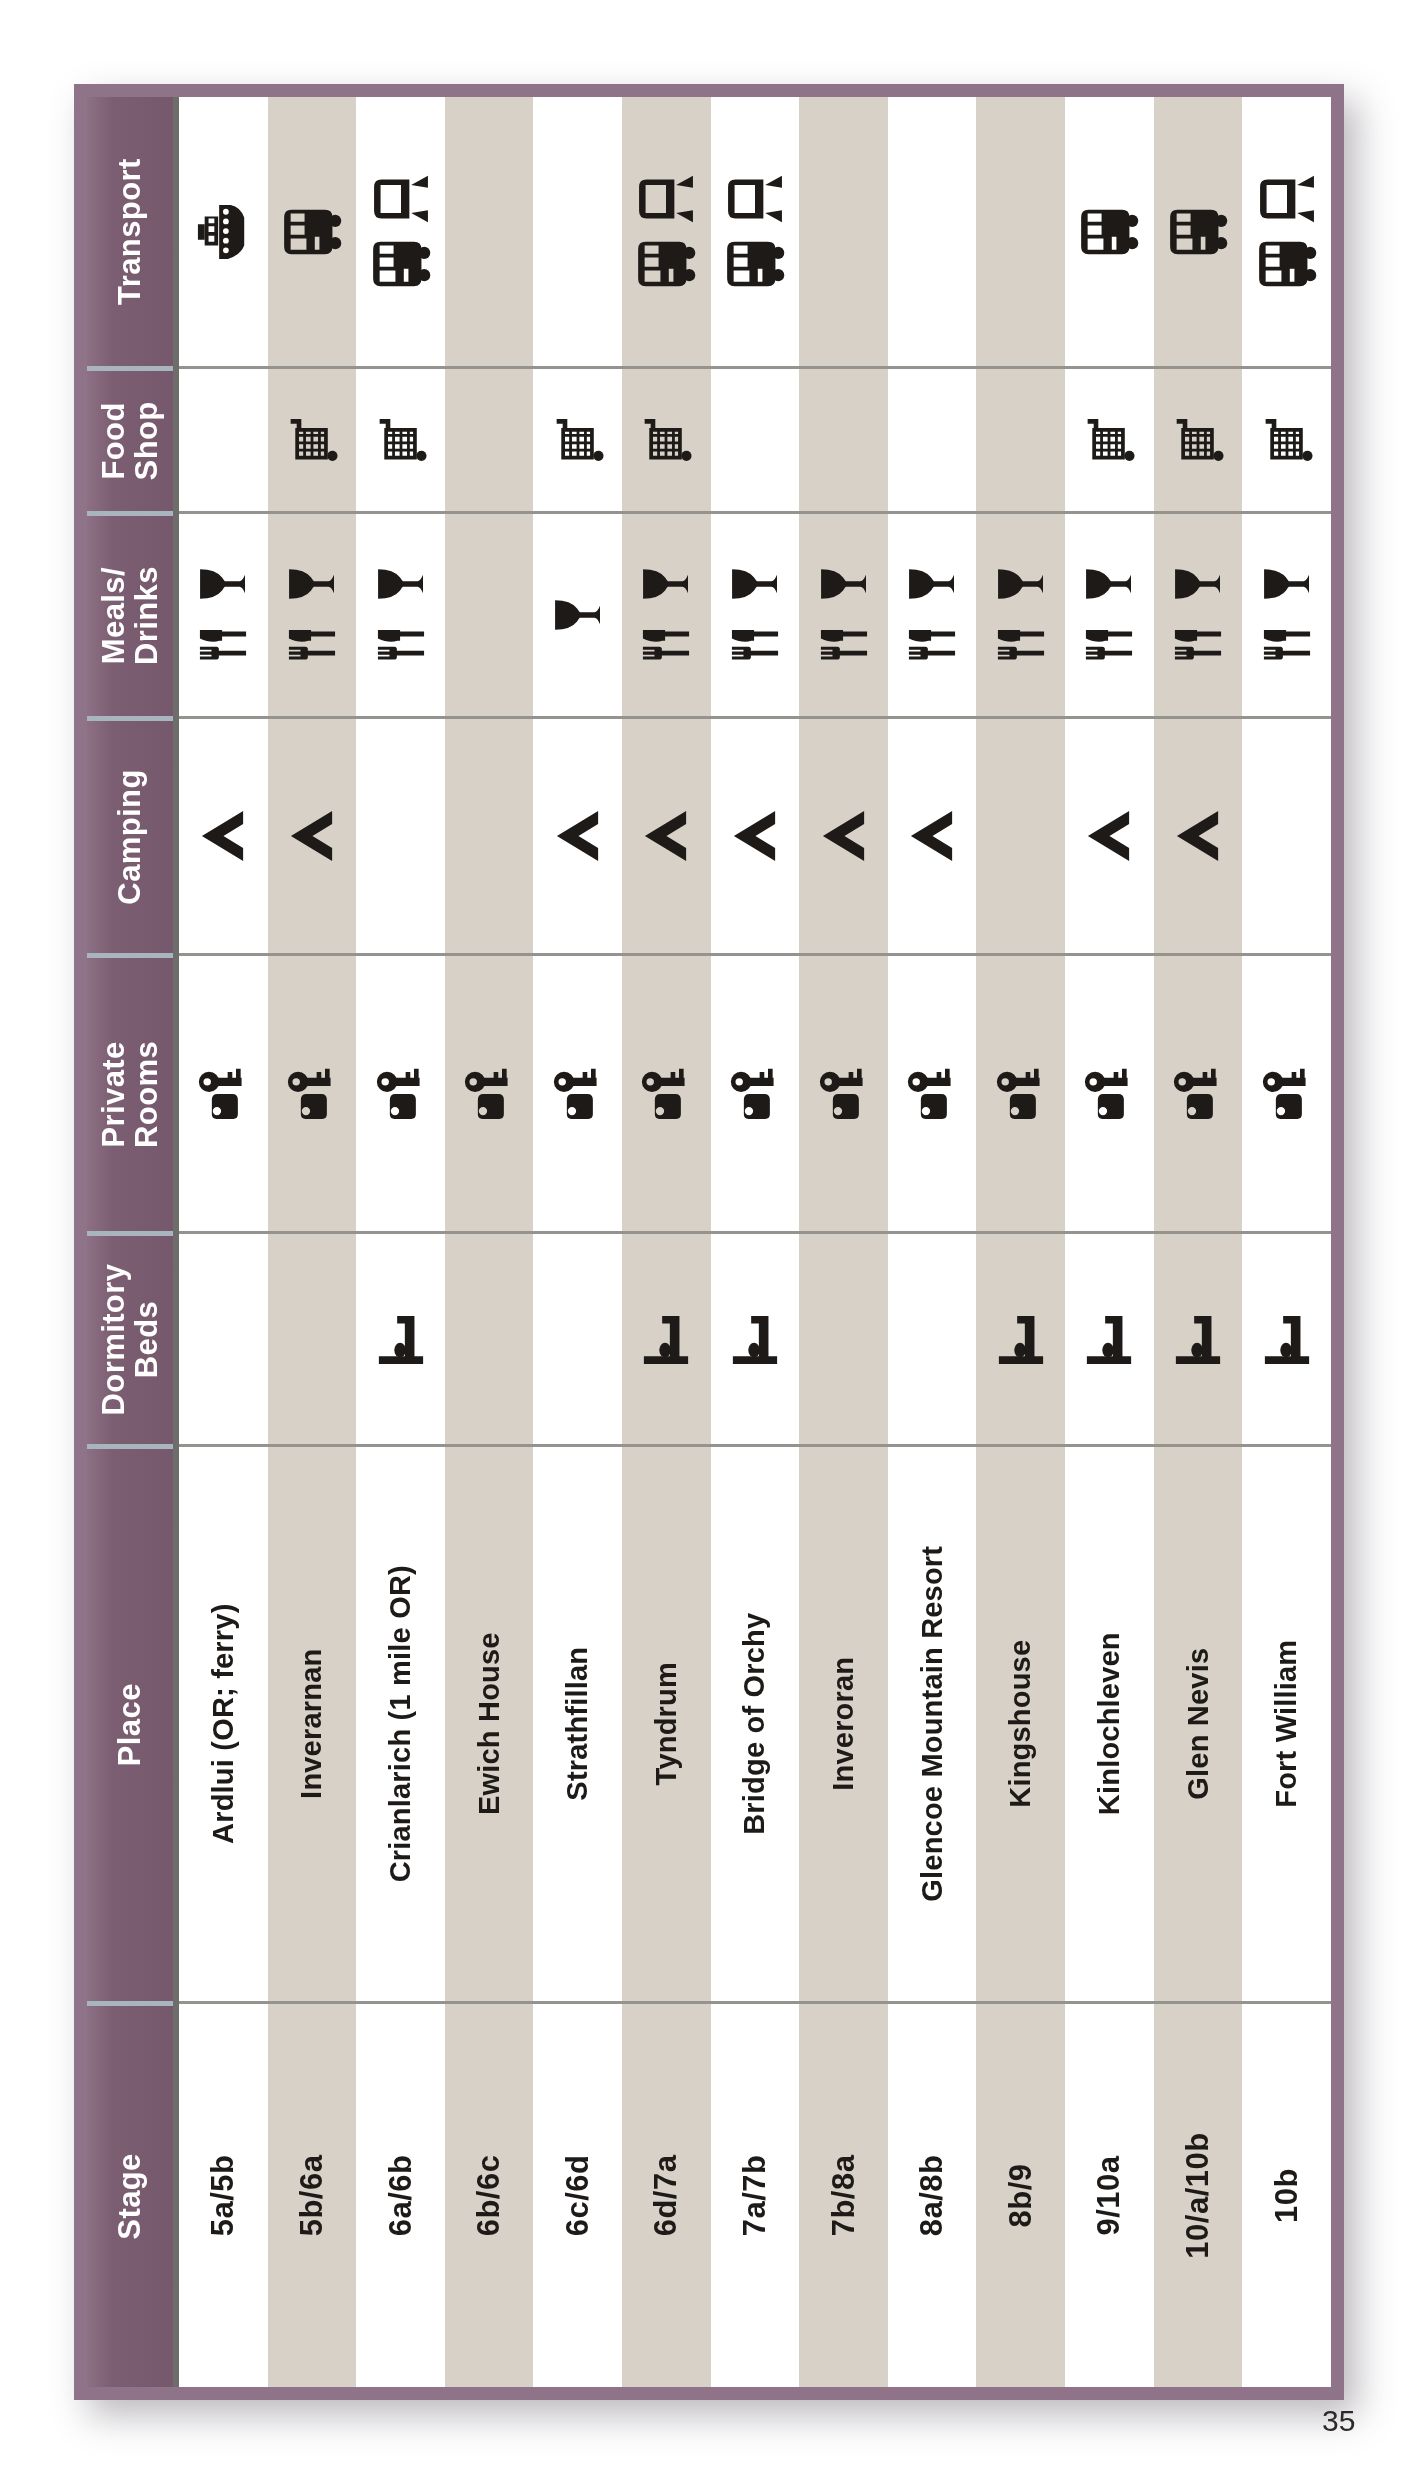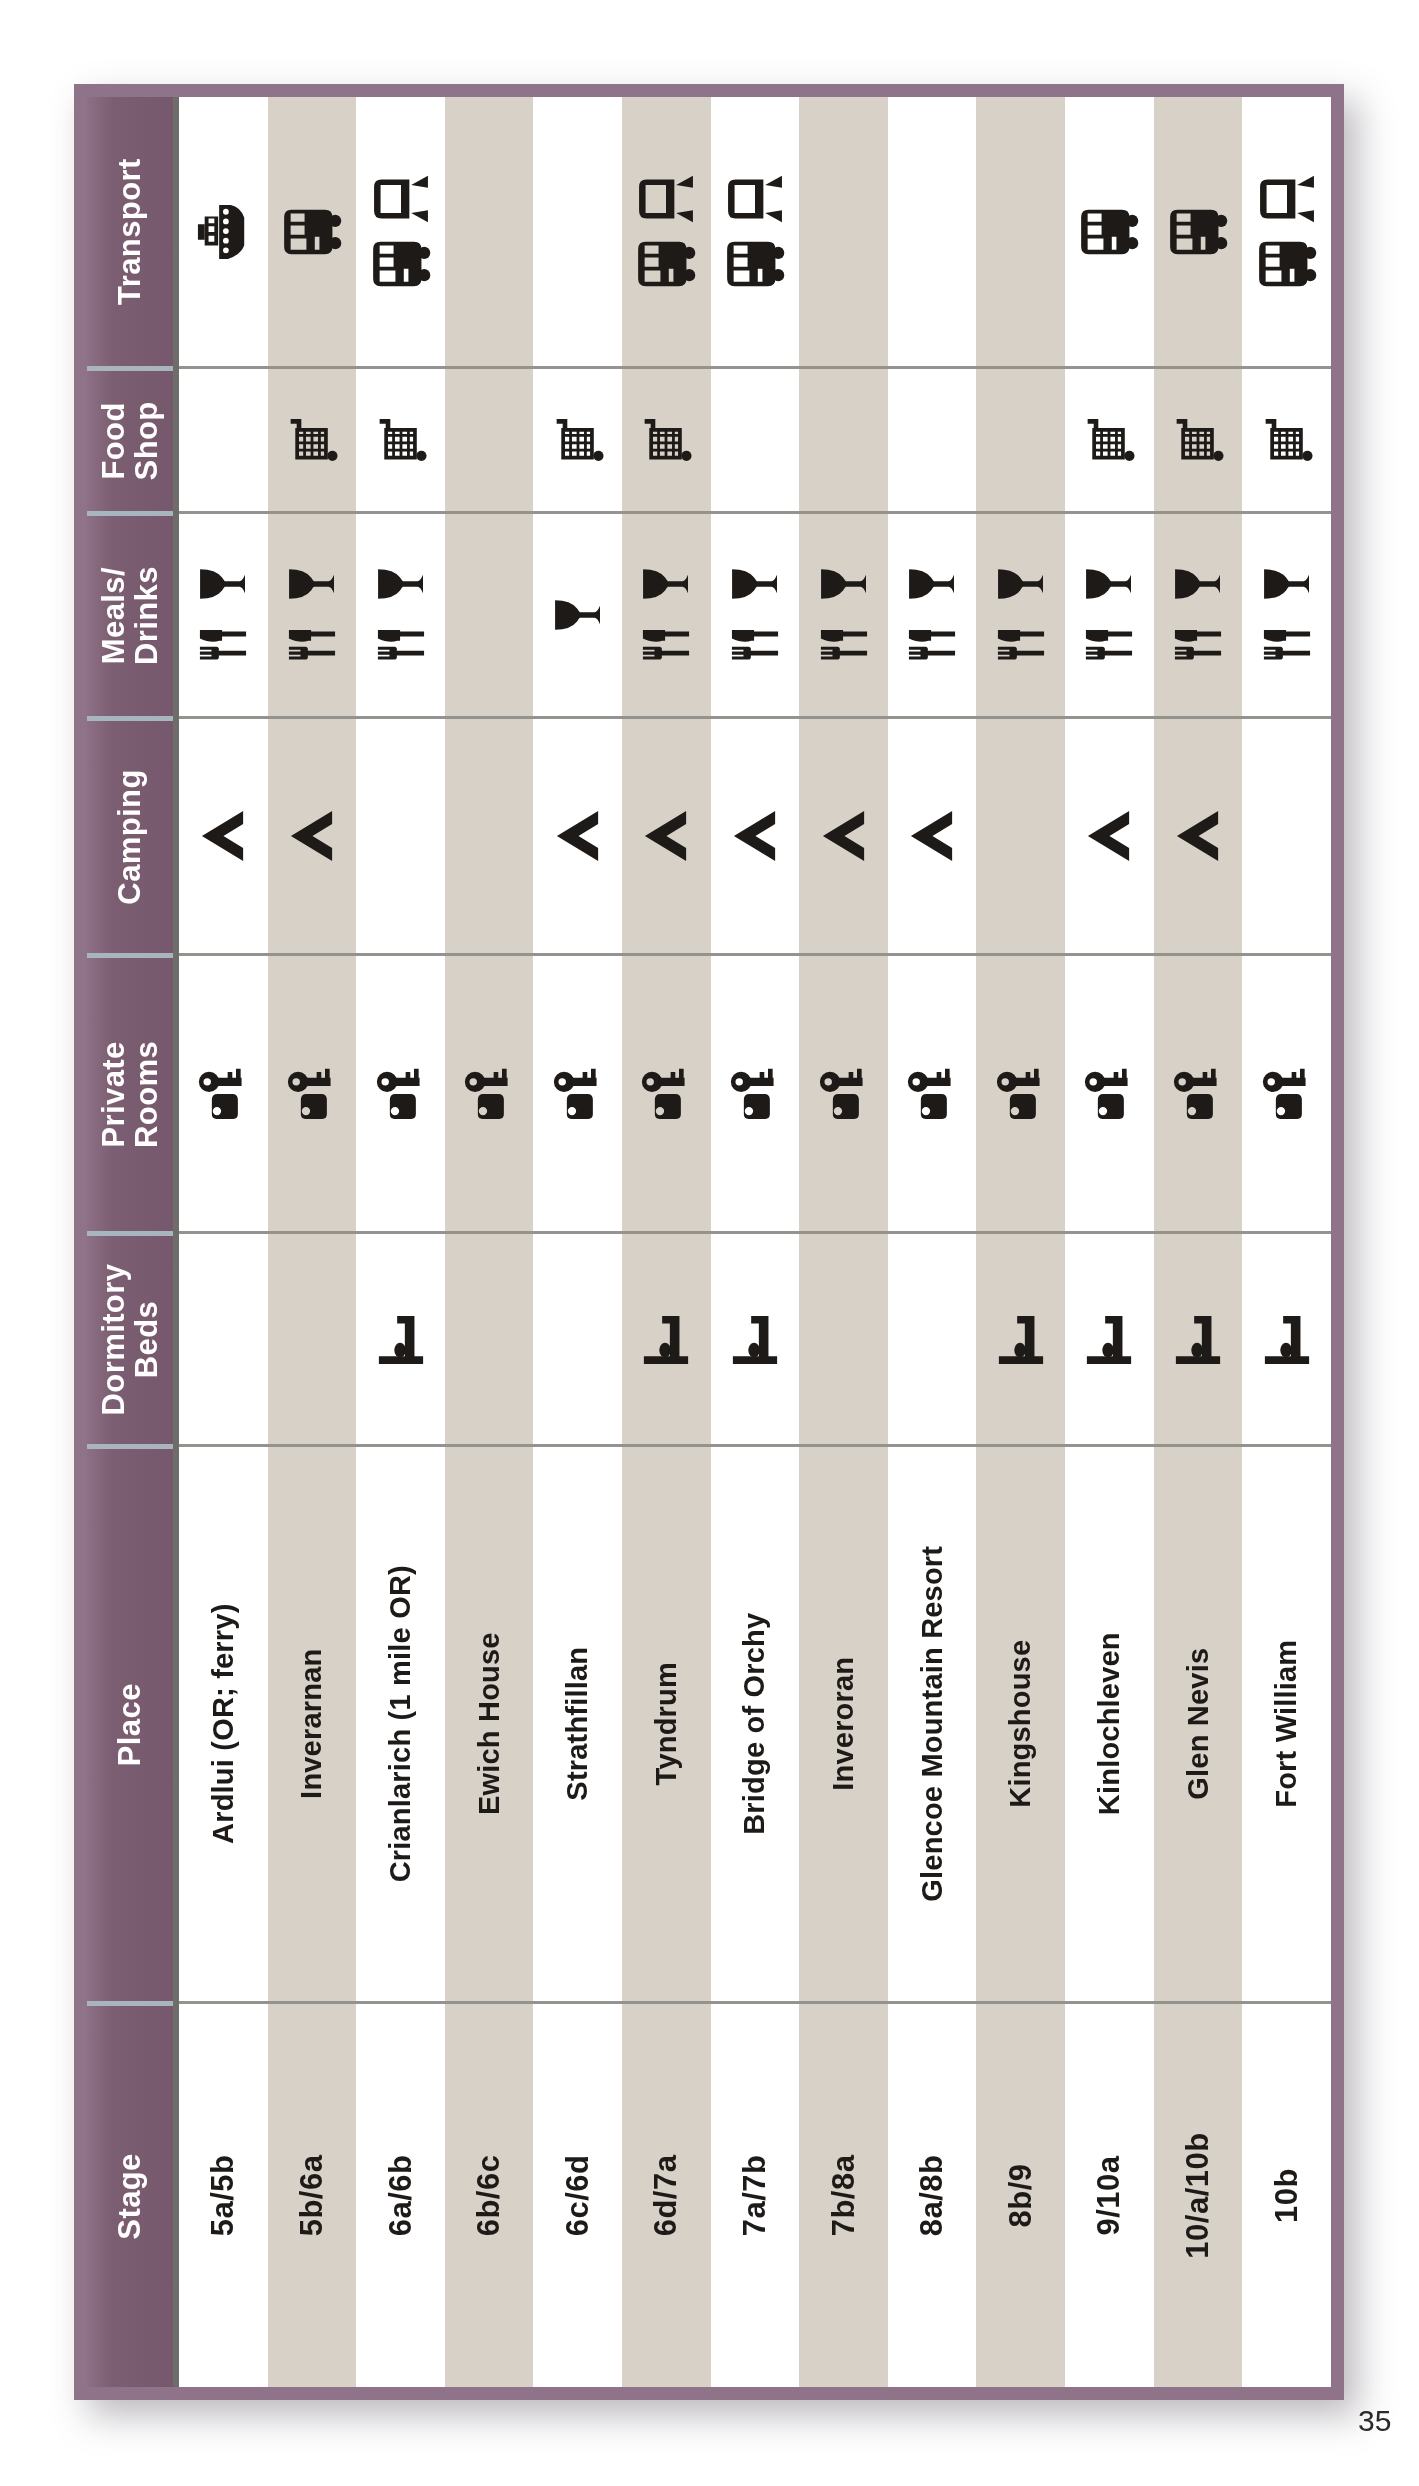--- a/index.html
+++ b/index.html
@@ -50,21 +50,21 @@
   .icon svg{display:block;width:100%;height:100%;}
   .ic-ferry{width:62px;height:54px;}
   .ic-bus{width:52px;height:62px;}
   .ic-train{width:52px;height:62px;}
   .ic-cart{width:52px;height:52px;}
   .ic-cutlery{width:48px;height:54px;}
   .ic-glass{width:44px;height:52px;}
   .ic-tent{width:54px;height:46px;}
   .ic-key{width:56px;height:52px;}
   .ic-bed{width:58px;height:50px;}
-  .page-number{position:absolute;left:1358px;top:2404px;font-size:30px;color:#2b2a28;}
+  .page-number{position:absolute;left:1322px;top:2404px;font-size:30px;color:#2b2a28;}
   .defs{position:absolute;width:0;height:0;overflow:hidden;}
 </style>
 </head>
 <body style="--frame: #8f7389; --frame-inner: #53404f; --header: #7b5e72; --header-light: #8e7084; --beige: #d7d1c8; --sep: #a9b5be; --div: #95938d; --ink: #1d1a18;">
 
 <svg class="defs" aria-hidden="true">
   <defs>
     <symbol id="i-ferry" viewBox="0 0 64 56">
       <path fill="currentColor" d="M24 2 H40 V9 H24 Z"></path>
       <path fill="currentColor" fill-rule="evenodd" d="M18 9 H48 V23 H18 Z M22 13 h6 v6 h-6 Z M32 13 h6 v6 h-6 Z M41 13 h5 v6 h-5 Z"></path>

